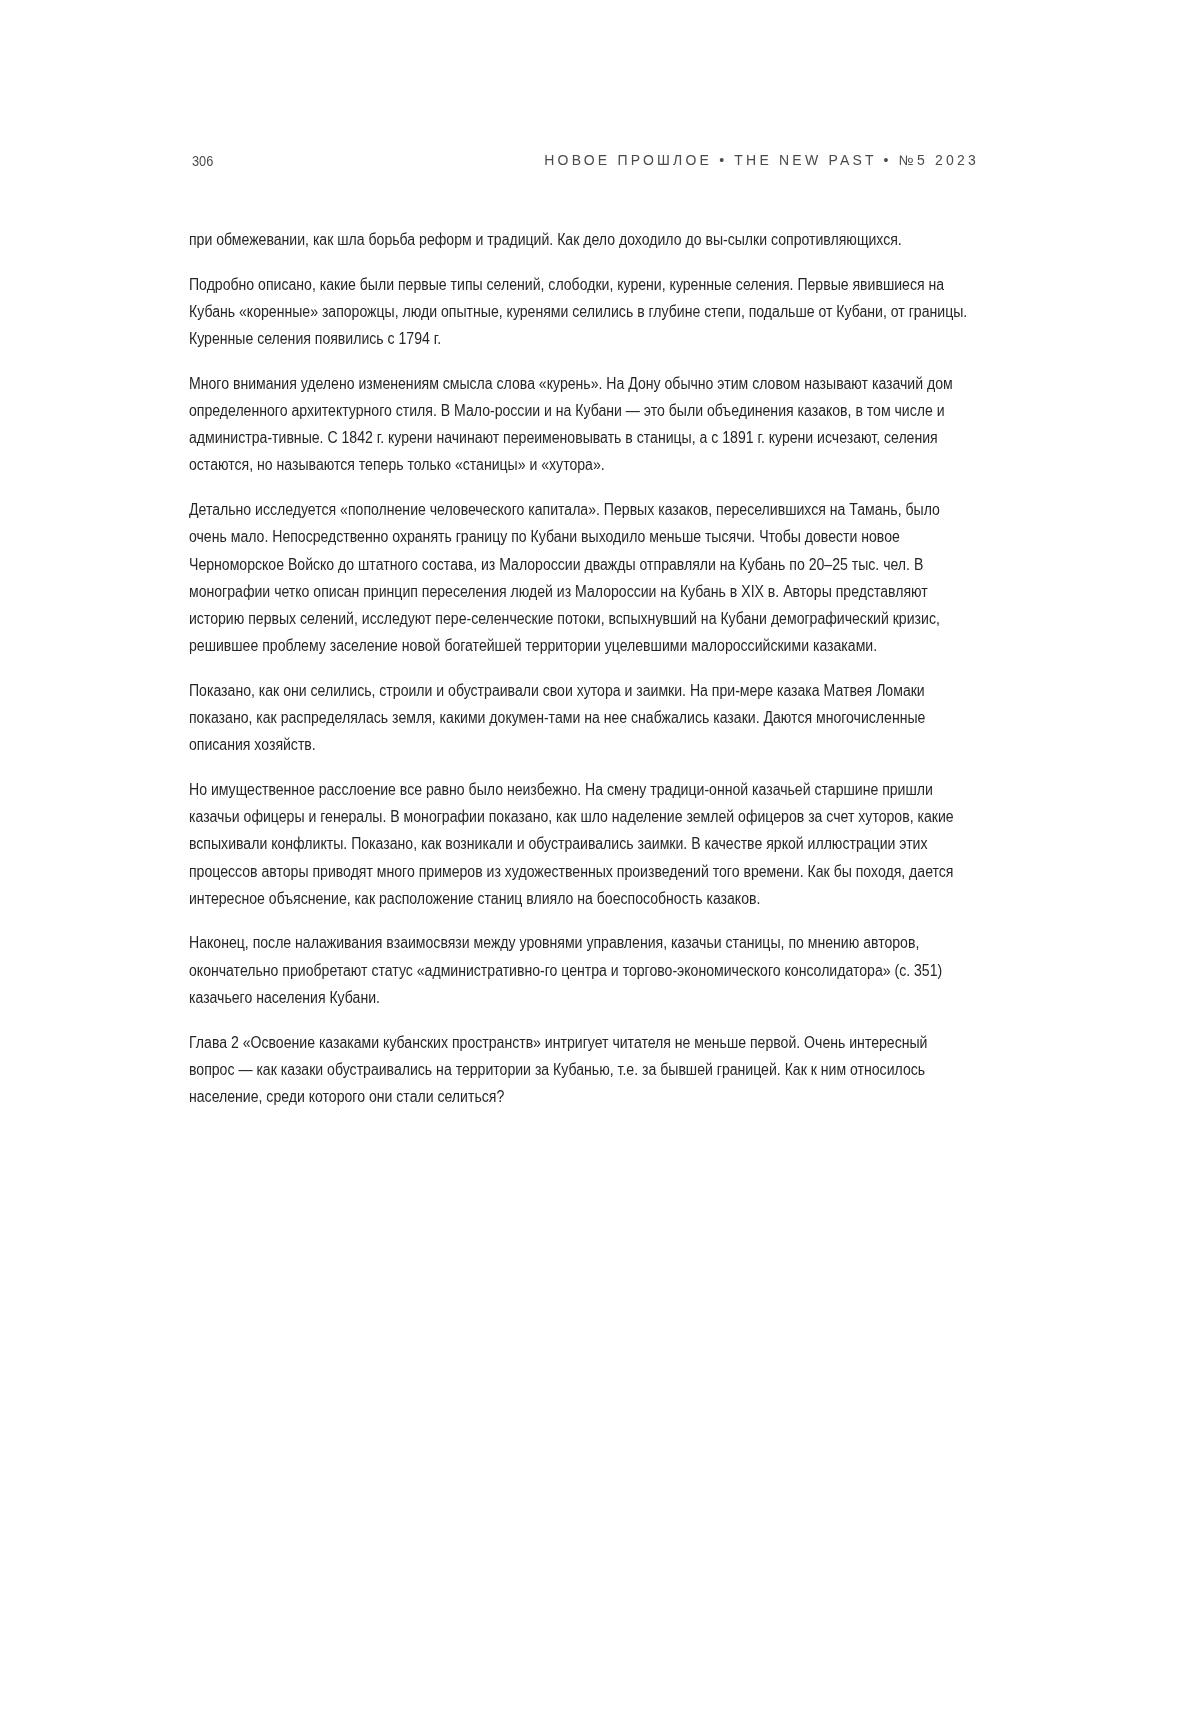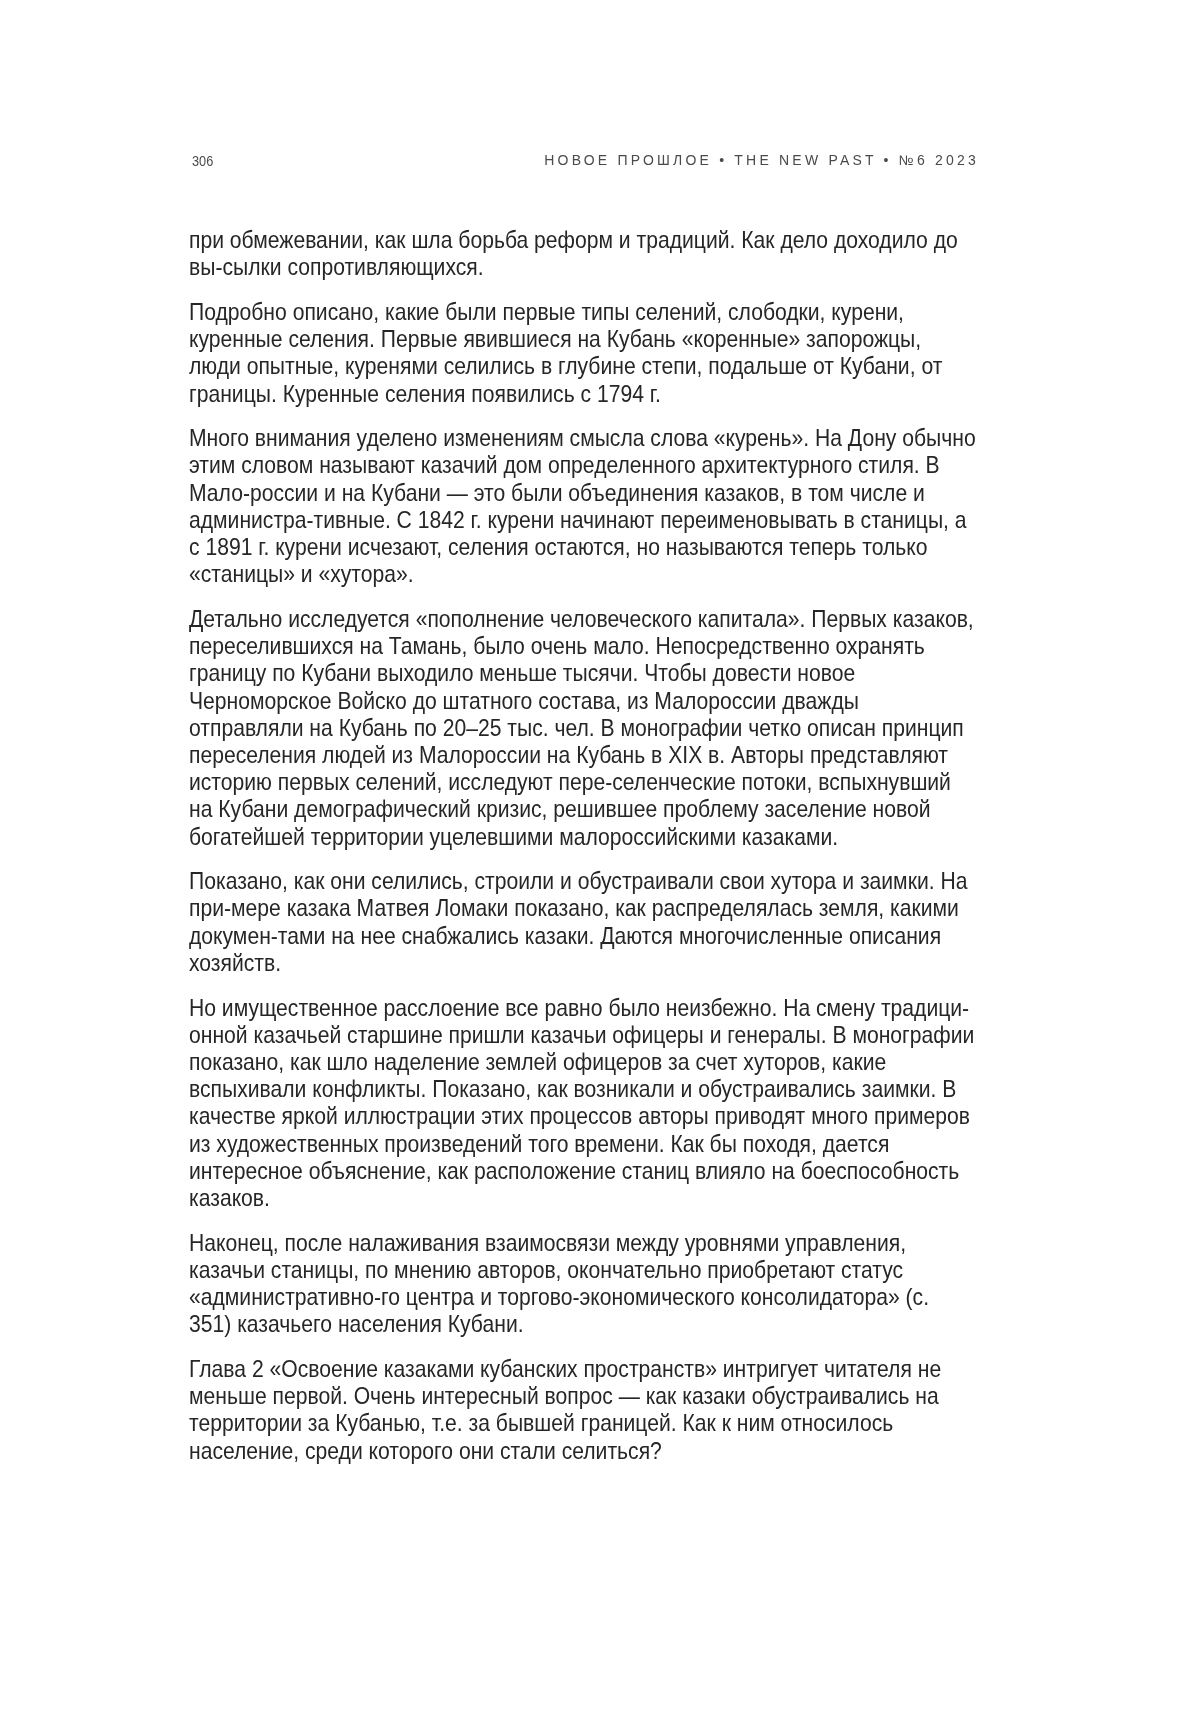--- a/index.html
+++ b/index.html
@@ -6,31 +6,31 @@
   body { width: 1200px; height: 1714px; position: relative; overflow: hidden; }
   .page { position: absolute; left: 189px; top: 0; width: 787px; }
   .running-head {
     position: absolute; top: 152px; left: 3px; width: 787px; height: 22px;
     font-family: "Liberation Sans", sans-serif; color: #4a4a4a;
   }
   .page-number { position: absolute; left: 0; top: 0; font-size: 15px; letter-spacing: 0; transform: scaleX(0.85); transform-origin: left; }
   .journal-title { position: absolute; right: 0; top: 0; font-size: 14px; letter-spacing: 3.2px; white-space: nowrap; }
   .body-text {
     position: absolute; top: 226px; left: 0; width: 787px;
-    font-family: "Liberation Sans", sans-serif; font-size: 24px; line-height: 27.2px; color: #262626;
+    font-family: "Liberation Sans", sans-serif; font-size: 16px; line-height: 27.2px; color: #262626;
   }
   .para { margin: 0 0 17.5px 0; transform: scaleX(0.88); transform-origin: left top; width: 113.6%; text-align: left; }
 </style>
 </head>
 <body>
 
 <div class="page">
   <div class="running-head">
     <span class="page-number">306</span>
-    <span class="journal-title">НОВОЕ ПРОШЛОЕ • THE NEW PAST • №6 2023</span>
+    <span class="journal-title">НОВОЕ ПРОШЛОЕ • THE NEW PAST • №5 2023</span>
   </div>
 
   <div class="body-text">
     <p class="para">при обмежевании, как шла борьба реформ и традиций. Как дело доходило до вы-сылки сопротивляющихся.</p>
     <p class="para">Подробно описано, какие были первые типы селений, слободки, курени, куренные селения. Первые явившиеся на Кубань «коренные» запорожцы, люди опытные, куренями селились в глубине степи, подальше от Кубани, от границы. Куренные селения появились с 1794 г.</p>
     <p class="para">Много внимания уделено изменениям смысла слова «курень». На Дону обычно этим словом называют казачий дом определенного архитектурного стиля. В Мало-россии и на Кубани — это были объединения казаков, в том числе и администра-тивные. С 1842 г. курени начинают переименовывать в станицы, а с 1891 г. курени исчезают, селения остаются, но называются теперь только «станицы» и «хутора».</p>
     <p class="para">Детально исследуется «пополнение человеческого капитала». Первых казаков, переселившихся на Тамань, было очень мало. Непосредственно охранять границу по Кубани выходило меньше тысячи. Чтобы довести новое Черноморское Войско до штатного состава, из Малороссии дважды отправляли на Кубань по 20–25 тыс. чел. В монографии четко описан принцип переселения людей из Малороссии на Кубань в XIX в. Авторы представляют историю первых селений, исследуют пере-селенческие потоки, вспыхнувший на Кубани демографический кризис, решившее проблему заселение новой богатейшей территории уцелевшими малороссийскими казаками.</p>
     <p class="para">Показано, как они селились, строили и обустраивали свои хутора и заимки. На при-мере казака Матвея Ломаки показано, как распределялась земля, какими докумен-тами на нее снабжались казаки. Даются многочисленные описания хозяйств.</p>
     <p class="para">Но имущественное расслоение все равно было неизбежно. На смену традици-онной казачьей старшине пришли казачьи офицеры и генералы. В монографии показано, как шло наделение землей офицеров за счет хуторов, какие вспыхивали конфликты. Показано, как возникали и обустраивались заимки. В качестве яркой иллюстрации этих процессов авторы приводят много примеров из художественных произведений того времени. Как бы походя, дается интересное объяснение, как расположение станиц влияло на боеспособность казаков.</p>
     <p class="para">Наконец, после налаживания взаимосвязи между уровнями управления, казачьи станицы, по мнению авторов, окончательно приобретают статус «административно-го центра и торгово-экономического консолидатора» (с. 351) казачьего населения Кубани.</p>

